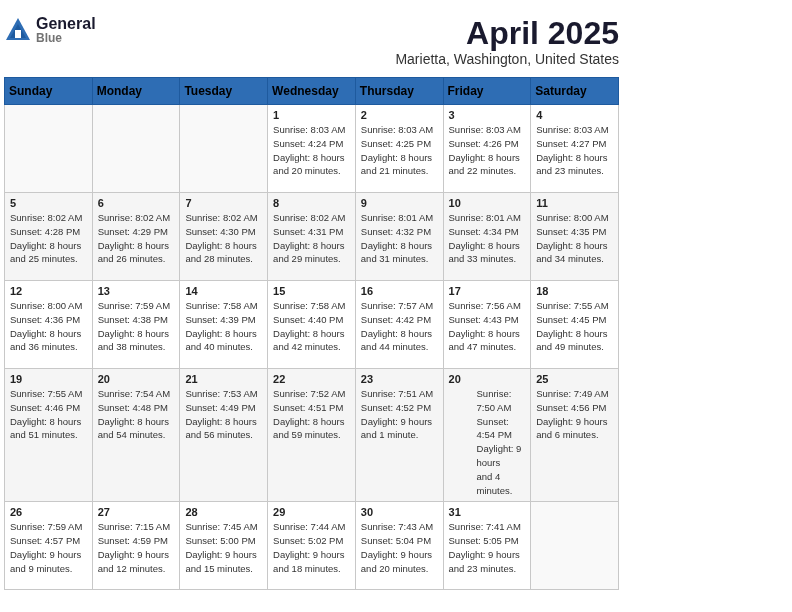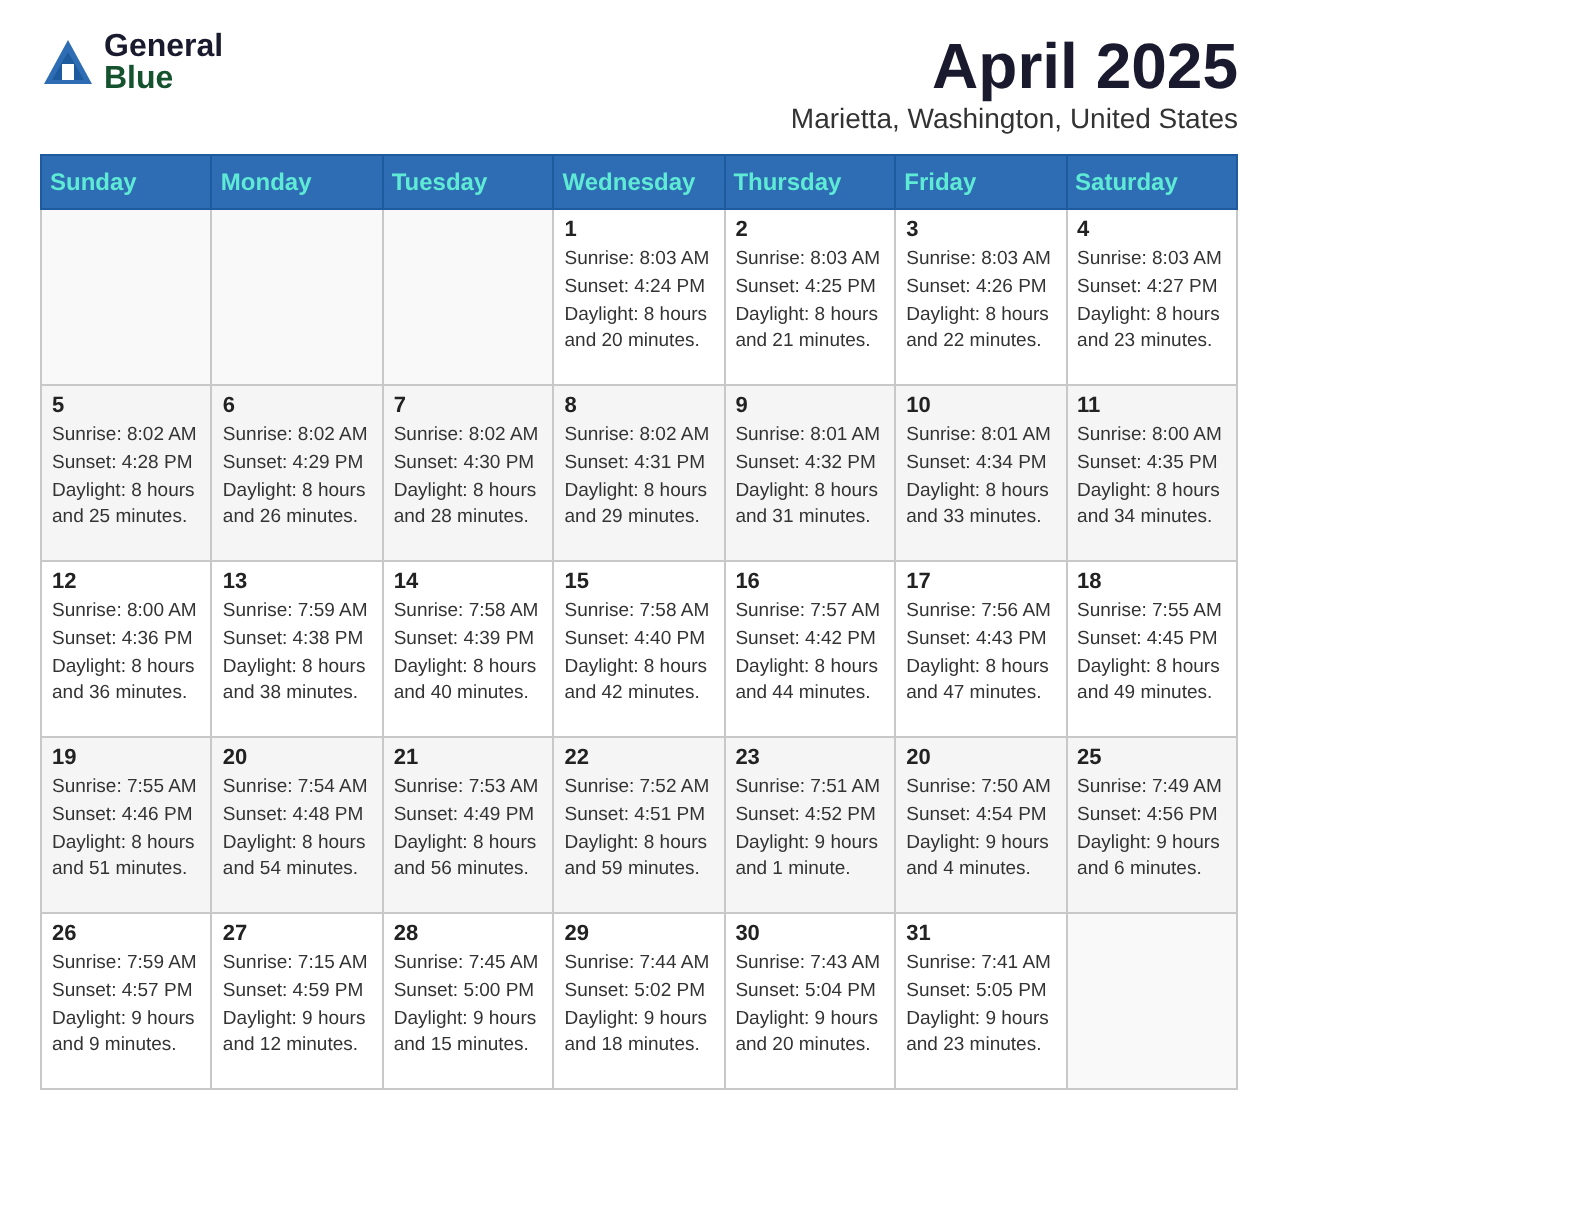--- a/index.html
+++ b/index.html
@@ -7,21 +7,21 @@
       font-family: Arial, sans-serif;
       background: #fff;
       width: 792px;
       min-height: 612px;
       overflow: hidden;
     }
     .page {
       width: 639px;
       min-height: 612px;
       background: #fff;
-      padding: 16px 20px 10px 20px;
+      padding: 16px 20px 10px 4px;
     }
     .header {
       display: flex;
       justify-content: space-between;
       align-items: flex-start;
       margin-bottom: 10px;
     }
     .logo {
       display: flex;
       align-items: center;
@@ -30,23 +30,23 @@
       display: flex;
       flex-direction: column;
       line-height: 1;
     }
     .logo-general {
       font-size: 16px;
       font-weight: bold;
       color: #1a1a2e;
     }
     .logo-blue {
-      font-size: 16px;
-      font-weight: bold;
-      color: #14532d;
+      font-size: 12px;
+      font-weight: bold;
+      color: #737373;
     }
     .logo-icon {
       width: 28px;
       height: 28px;
       margin-right: 4px;
     }
     .header-right {
       text-align: right;
     }
     .month-title {
@@ -59,21 +59,21 @@
       font-size: 14px;
       color: #333;
     }
     table {
       width: 100%;
       border-collapse: collapse;
       table-layout: fixed;
     }
     thead tr th {
       background: #2e6db4;
-      color: #5eead4;
+      color: #000000;
       font-size: 12px;
       font-weight: bold;
       padding: 6px 4px;
       text-align: left;
       border: 1px solid #1e5a9e;
     }
     tbody tr td {
       border: 1px solid #c8c8c8;
       vertical-align: top;
       padding: 4px 5px;
@@ -301,21 +301,21 @@
           </td>
           <td>
             <div class="day-number">23</div>
             <div class="day-info" style="white-space: pre-line;">Sunrise: 7:51 AM
 Sunset: 4:52 PM
 Daylight: 9 hours
 and 1 minute.</div>
           </td>
           <td>
             <div class="day-number">20</div>
-            <div class="day-info" style="white-space: pre-line;">Sunrise: 7:50 AM
+            <div class="day-info" style="white-space: pre-line; margin-left: 28px;">Sunrise: 7:50 AM
 Sunset: 4:54 PM
 Daylight: 9 hours
 and 4 minutes.</div>
           </td>
           <td>
             <div class="day-number">25</div>
             <div class="day-info" style="white-space: pre-line;">Sunrise: 7:49 AM
 Sunset: 4:56 PM
 Daylight: 9 hours
 and 6 minutes.</div>

